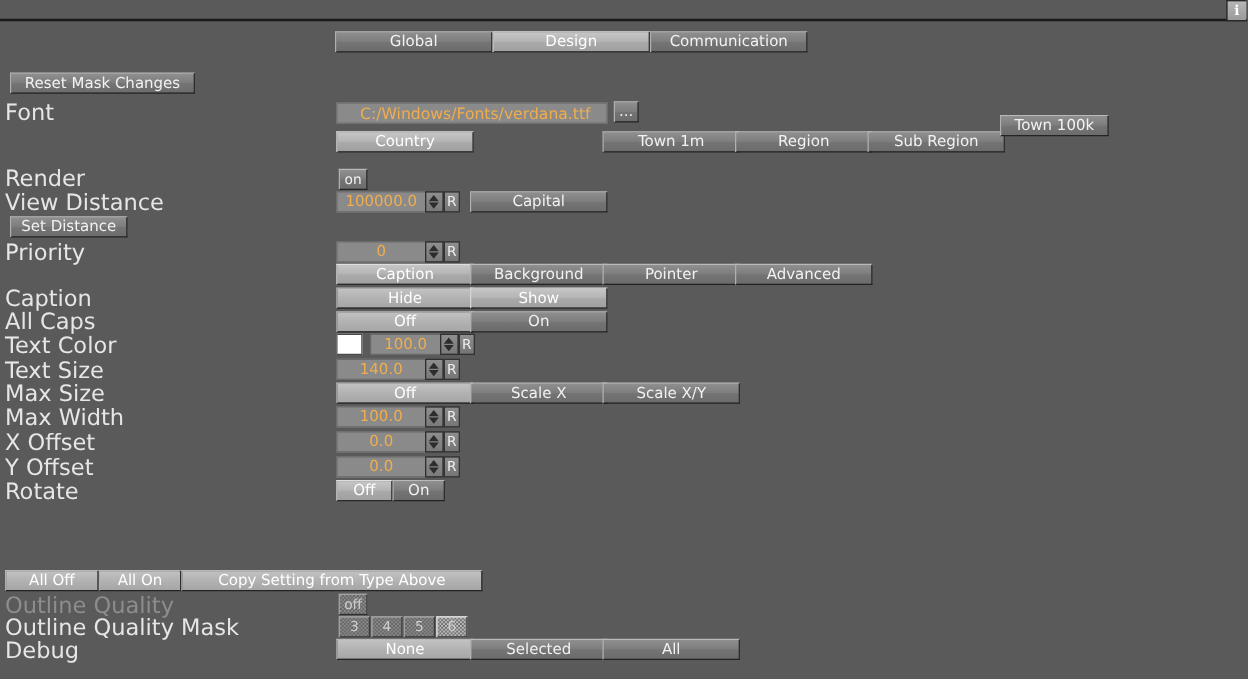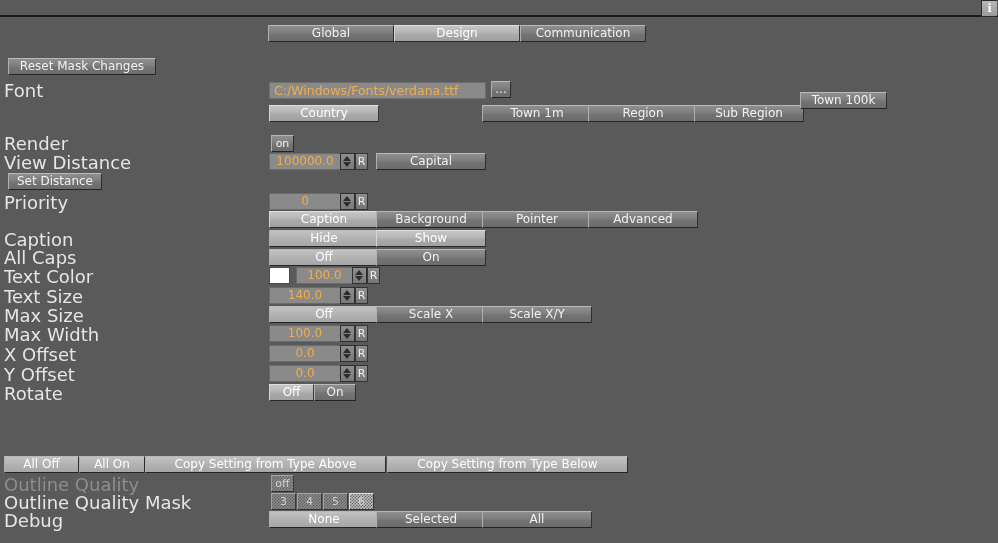--- a/index.html
+++ b/index.html
@@ -102,21 +102,21 @@
   }
   .textfield {
     position: absolute;
     height: 17px;
     background: #8a8a8a;
     border: 1px solid #6f6f6f;
     color: #f0ad4e;
     font-size: 12.5px;
     line-height: 15px;
     text-align: left;
-    padding-left: 4px;
+    padding-left: 18px;
     overflow: hidden;
     white-space: nowrap;
     cursor: text;
   }
   
   .spin {
     position: absolute;
     width: 15px; height: 17px;
     background: linear-gradient(180deg,#8e8e8e 0%,#7a7a7a 100%);
     border: 1px solid #2f2f2f;
@@ -275,21 +275,20 @@
   </div>
   <div class="rbtn" style="left:355px; top:365px;">R</div>
 
   <div class="label" style="left:4px; top:386px;">Rotate</div>
   <div class="btn sel" style="left:269px; top:384px; width:45px;">Off</div>
   <div class="btn" style="left:314px; top:384px; width:42px;">On</div>
 
   <div class="btn flatlight" style="left:4px; top:456px; width:75px;">All Off</div>
   <div class="btn flatlight" style="left:79px; top:456px; width:66px;">All On</div>
   <div class="btn flatlight" style="left:145px; top:456px; width:241px;">Copy Setting from Type Above</div>
-  <div class="btn flatlight" style="left:387px; top:456px; width:241px;">Copy Setting from Type Below</div>
 
   <div class="label dim" style="left:4px; top:477px;">Outline Quality</div>
   <div class="btn disabled small" style="left:271px; top:475px; width:23px;">off</div>
 
   <div class="label" style="left:4px; top:495px;">Outline Quality Mask</div>
   <div class="btn disabled small" style="left:271px; top:493px; width:25px;">3</div>
   <div class="btn disabled small" style="left:297px; top:493px; width:25px;">4</div>
   <div class="btn disabled small" style="left:323px; top:493px; width:25px;">5</div>
   <div class="btn disabled sel small" style="left:349px; top:493px; width:25px;">6</div>
 

